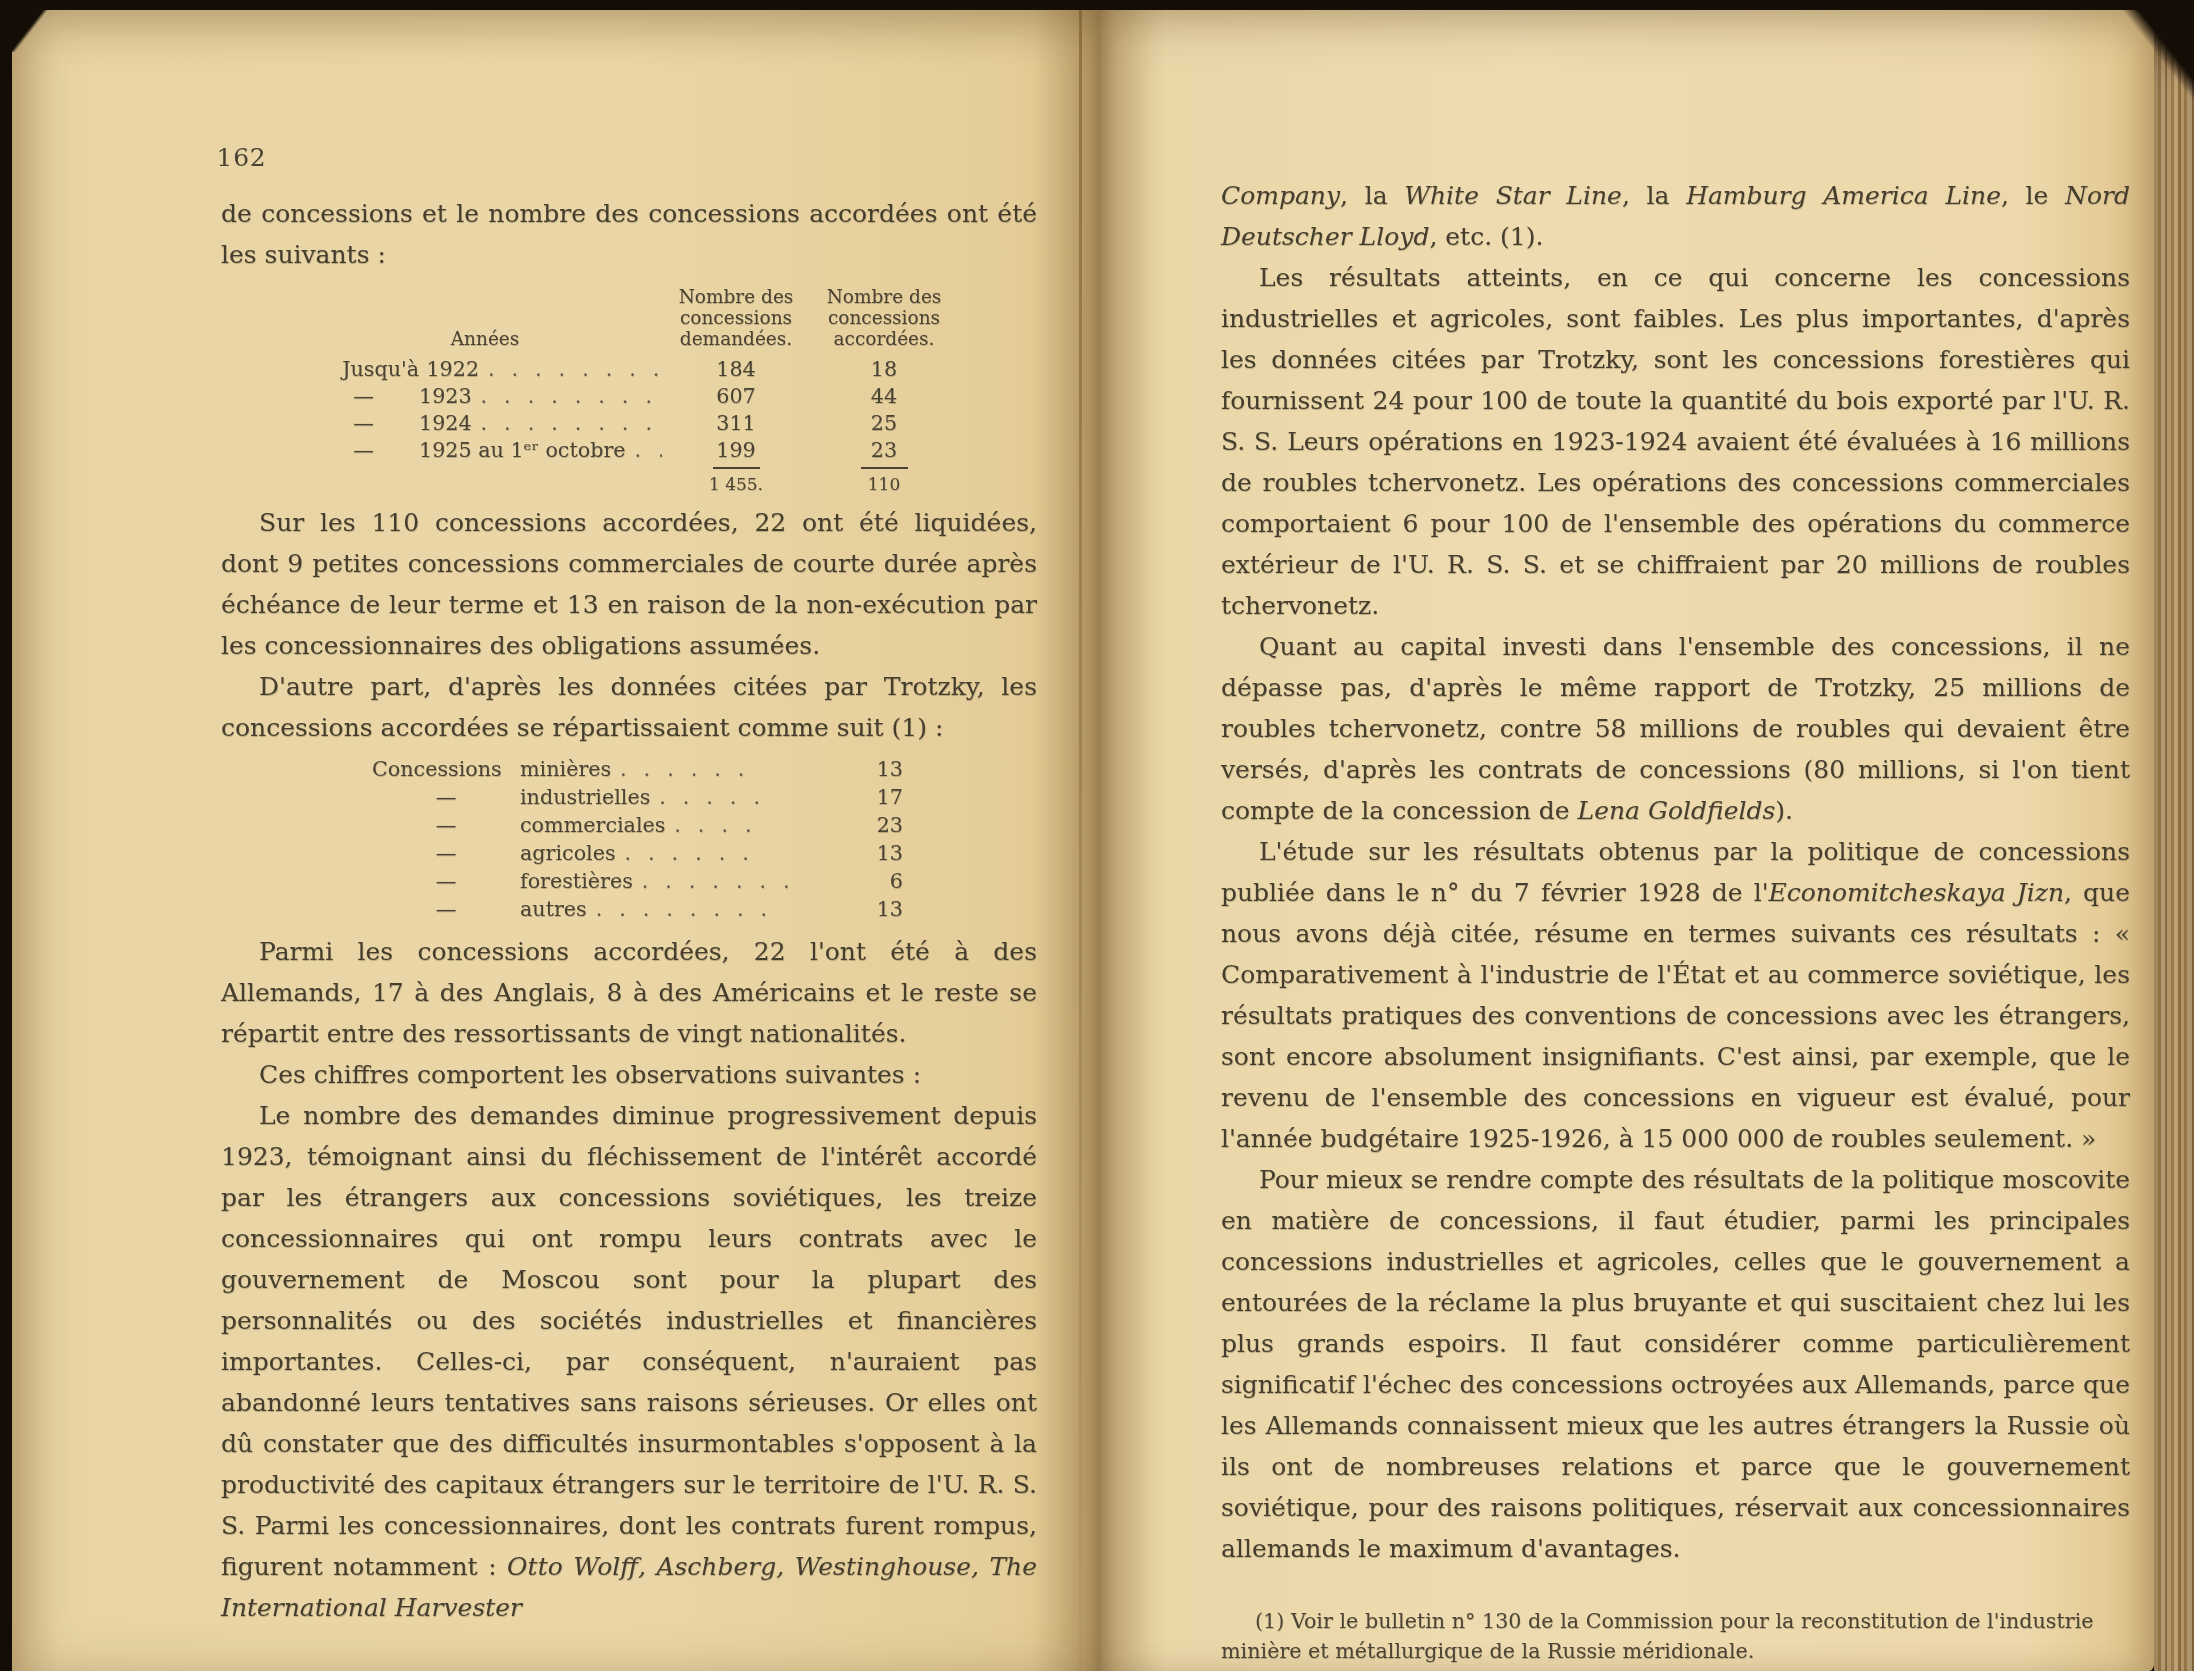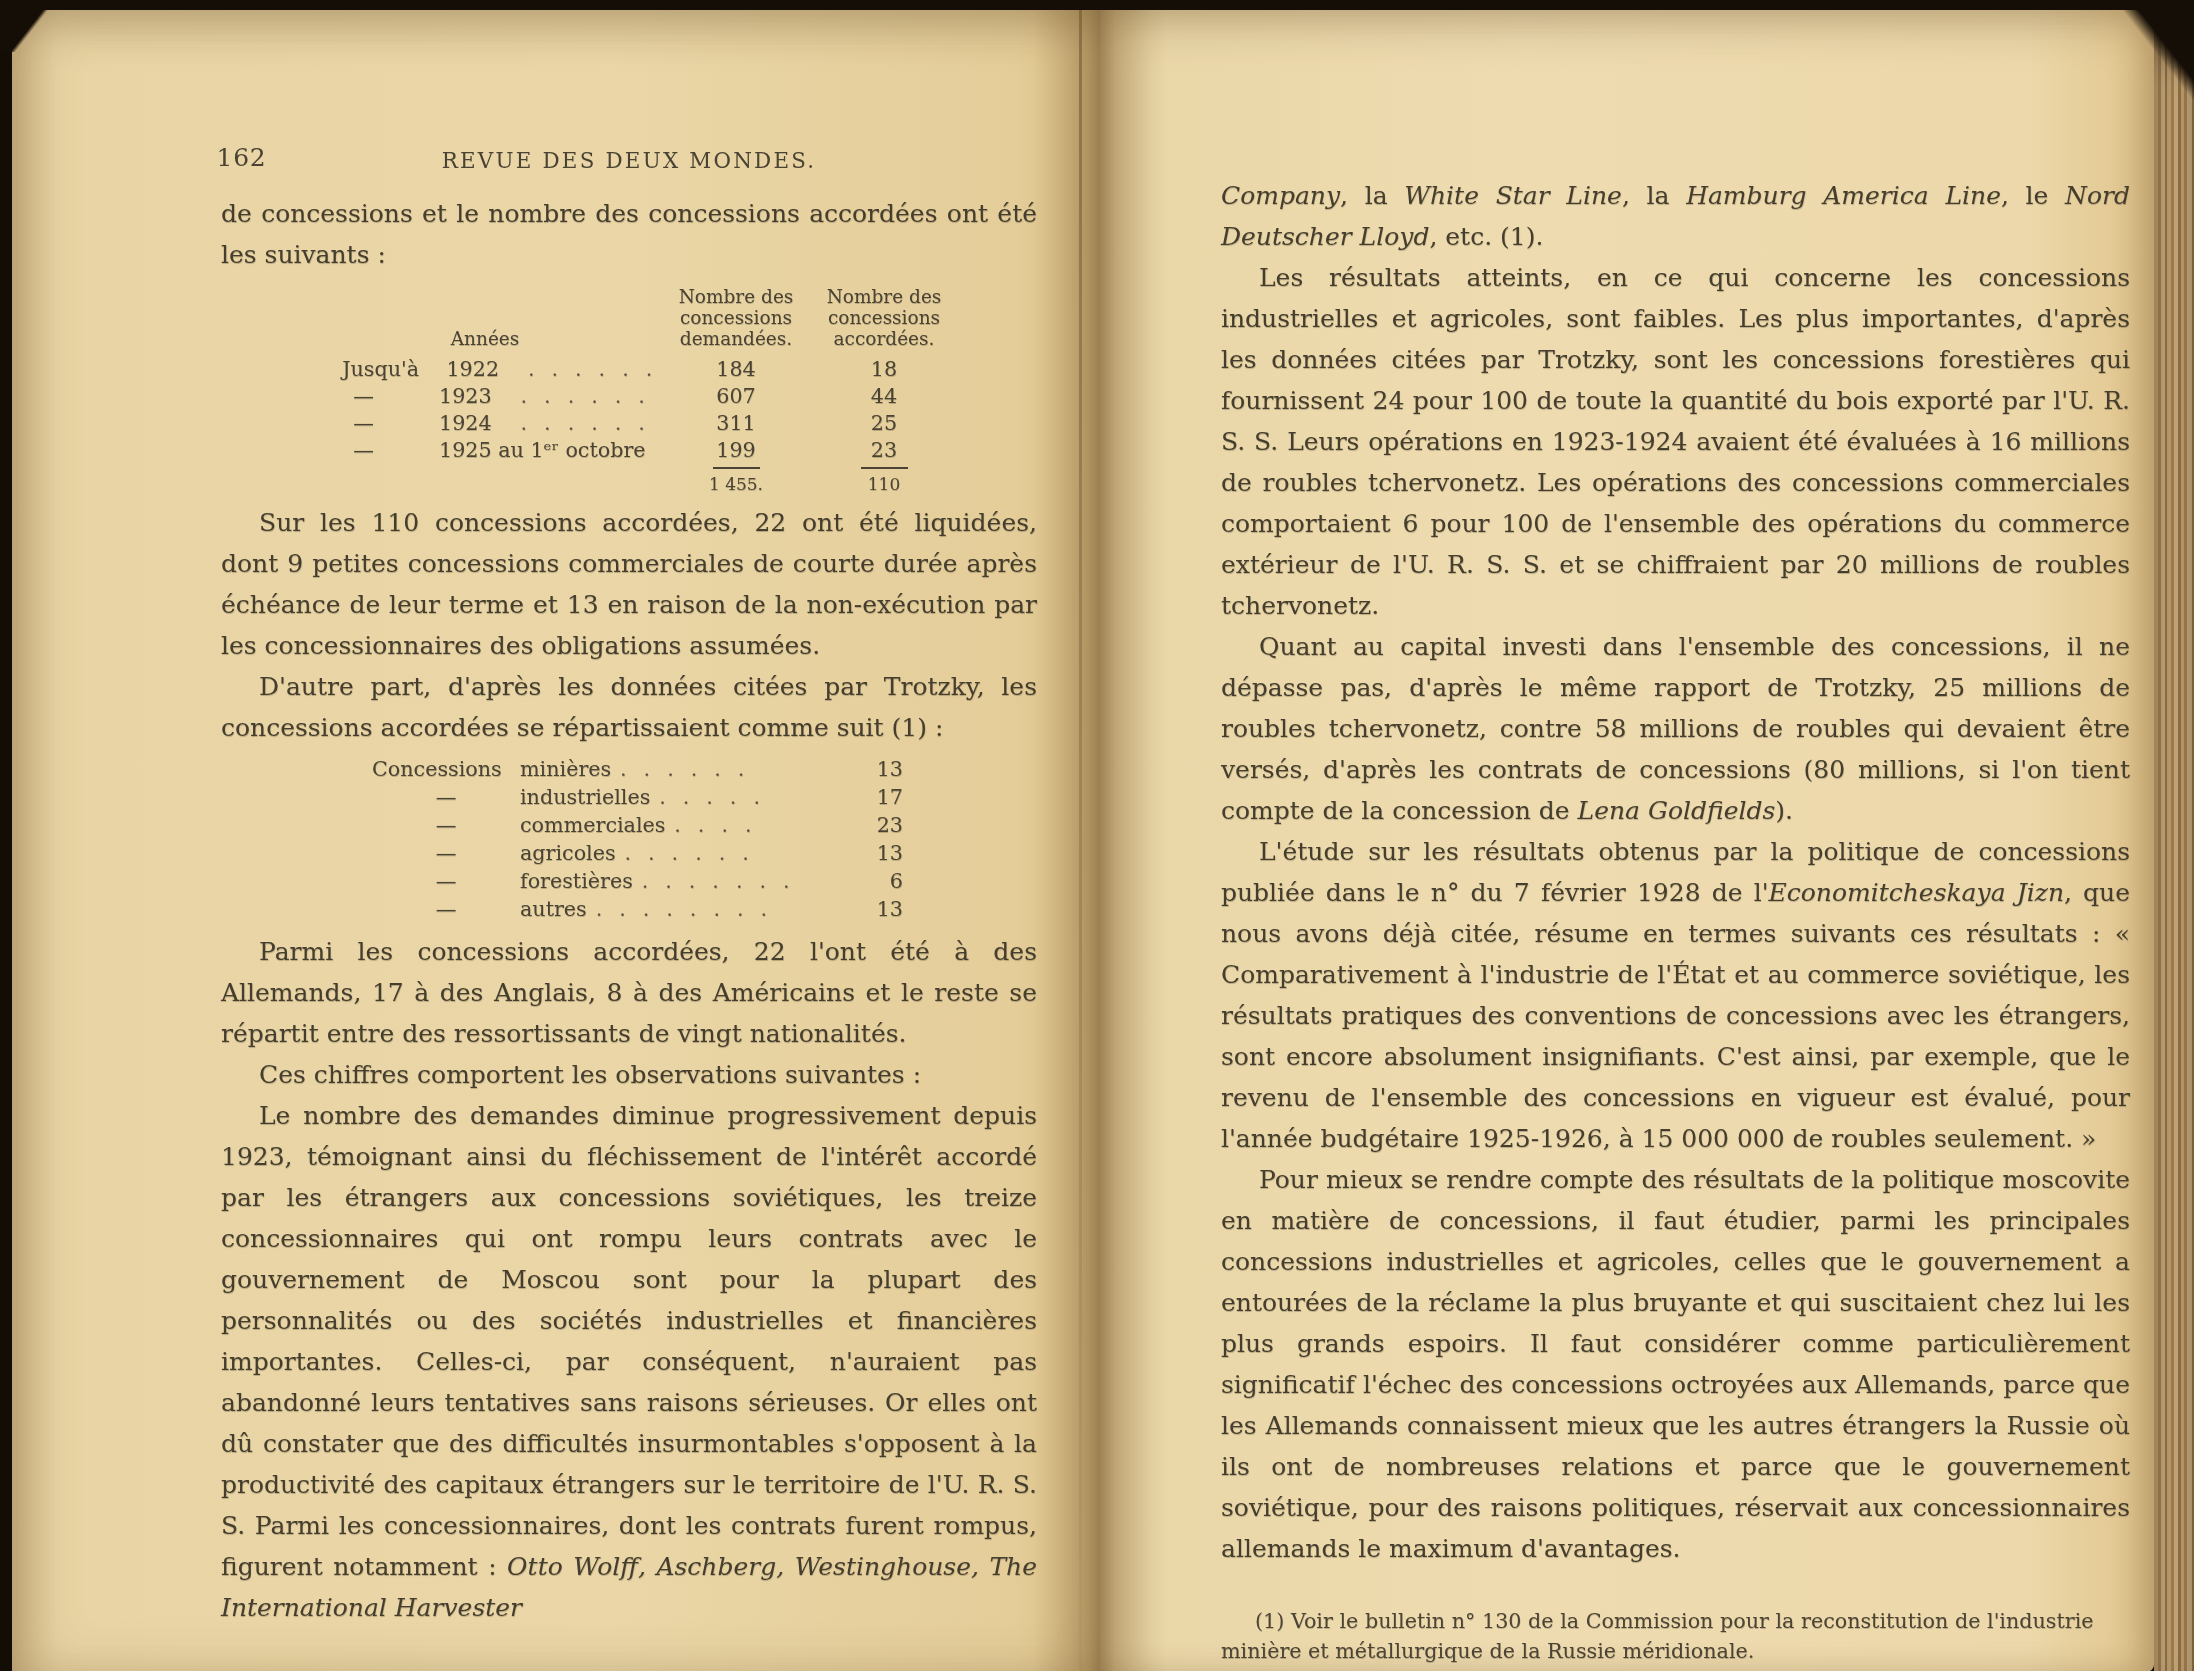--- a/index.html
+++ b/index.html
@@ -61,21 +61,21 @@
   }
   p.noindent{text-indent:0;}
   p.first{margin-top:13.3px;}
   i{font-style:italic;}
   
   .ctable{margin:10.3px 0 4.4px 87px;width:649px;color:#4b4435;text-shadow:0.4px 0.5px 0.6px rgba(70,58,34,.28);}
   .ct-head{display:grid;grid-template-columns:354px 148px 148px;font-size:18.5px;line-height:21.4px;text-align:center;margin-bottom:5.9px;}
   .ct-annees{align-self:end;padding-bottom:0.7px;}
   .ct-colhead span{display:block;}
   .ct-row{display:grid;grid-template-columns:354px 148px 148px;font-size:20.7px;line-height:27px;}
-  .ct-label{display:flex;white-space:nowrap;gap:20px;}
+  .ct-label{display:flex;white-space:nowrap;}
   .ct-pre{flex:0 0 111px;text-align:center;}
   .ct-pre.first{text-align:right;padding-right:7.4px;}
   .leader{flex:1 1 auto;overflow:hidden;white-space:nowrap;letter-spacing:5.2px;padding-left:8.9px;opacity:.9;}
   .ct-num{text-align:center;}
   .ct-total{display:grid;grid-template-columns:354px 148px 148px;font-size:17px;line-height:25px;}
   .ct-total .rule{width:47px;border-top:2.2px solid #4b4435;margin:3px auto 3.7px;}
   .ct-total .num{text-align:center;}
   
   .dlist{margin:7.4px 0 7.4px 151px;width:531px;font-size:20.7px;color:#4b4435;text-shadow:0.4px 0.5px 0.6px rgba(70,58,34,.28);}
   .dl-row{display:flex;line-height:28px;white-space:nowrap;}
@@ -97,21 +97,20 @@
   <div class="gutter-crease"></div>
   <div class="edge-stack"></div>
   <div class="top-band"></div>
   <div class="corner-tl"></div>
   <div class="corner-tr"></div>
 
   <div class="col col-left">
 
     <div class="running-head">
       <span class="rh-num left">162</span>
-      <span class="rh-title">REVUE DES DEUX MONDES.</span>
     </div>
 
     <p class="body noindent first"><span>de concessions et le nombre des concessions accordées ont été les suivants :</span></p>
 
     <div class="ctable">
       <div class="ct-head">
         <div class="ct-annees">Années</div>
         <div class="ct-colhead">
           <span>Nombre des</span>
           <span>concessions</span>

